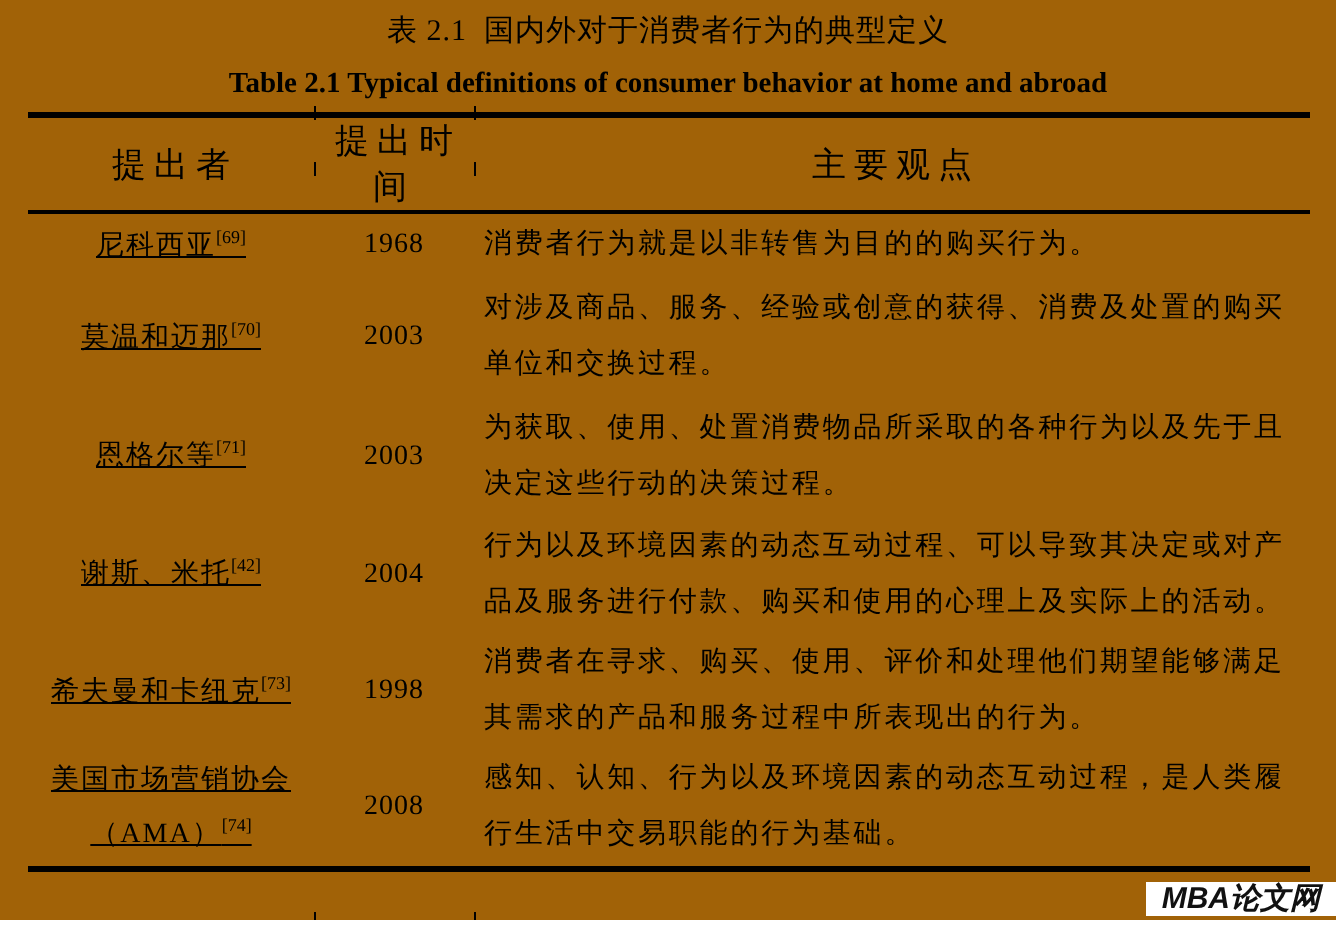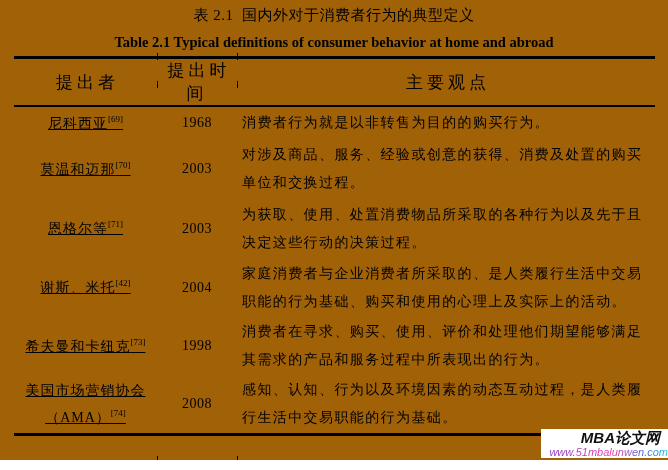--- a/index.html
+++ b/index.html
@@ -154,21 +154,21 @@
         <td class="view">对涉及商品、服务、经验或创意的获得、消费及处置的购买单位和交换过程。</td>
       </tr>
       <tr class="r3">
         <td class="name"><span>恩格尔等</span><sup class="ref">[71]</sup></td>
         <td class="year">2003</td>
         <td class="view">为获取、使用、处置消费物品所采取的各种行为以及先于且决定这些行动的决策过程。</td>
       </tr>
       <tr class="r4">
         <td class="name"><span>谢斯、米托</span><sup class="ref">[42]</sup></td>
         <td class="year">2004</td>
-        <td class="view">家庭消费者与企业消费者所采取的、是人类履行生活中交易职能的行为基础、购买和使用的心理上及实际上的活动。</td>
+        <td class="view">行为以及环境因素的动态互动过程、可以导致其决定或对产品及服务进行付款、购买和使用的心理上及实际上的活动。</td>
       </tr>
       <tr class="r5">
         <td class="name"><span>希夫曼和卡纽克</span><sup class="ref">[73]</sup></td>
         <td class="year">1998</td>
         <td class="view">消费者在寻求、购买、使用、评价和处理他们期望能够满足其需求的产品和服务过程中所表现出的行为。</td>
       </tr>
       <tr class="r6">
         <td class="name"><span>美国市场营销协会（AMA）</span><sup class="ref">[74]</sup></td>
         <td class="year">2008</td>
         <td class="view">感知、认知、行为以及环境因素的动态互动过程，是人类履行生活中交易职能的行为基础。</td>
@@ -178,16 +178,15 @@
 
   <span class="tick t-c1 row-top"></span>
   <span class="tick t-c2 row-top"></span>
   <span class="tick t-c1 row-mid"></span>
   <span class="tick t-c2 row-mid"></span>
   <span class="tick t-c1 row-bot"></span>
   <span class="tick t-c2 row-bot"></span>
 
   <div class="watermark">
     <span class="wm-name">MBA论文网</span>
-    <span class="wm-url">www.51mbalunwen.com</span>
   </div>
 
 </div>
 
 </body></html>

